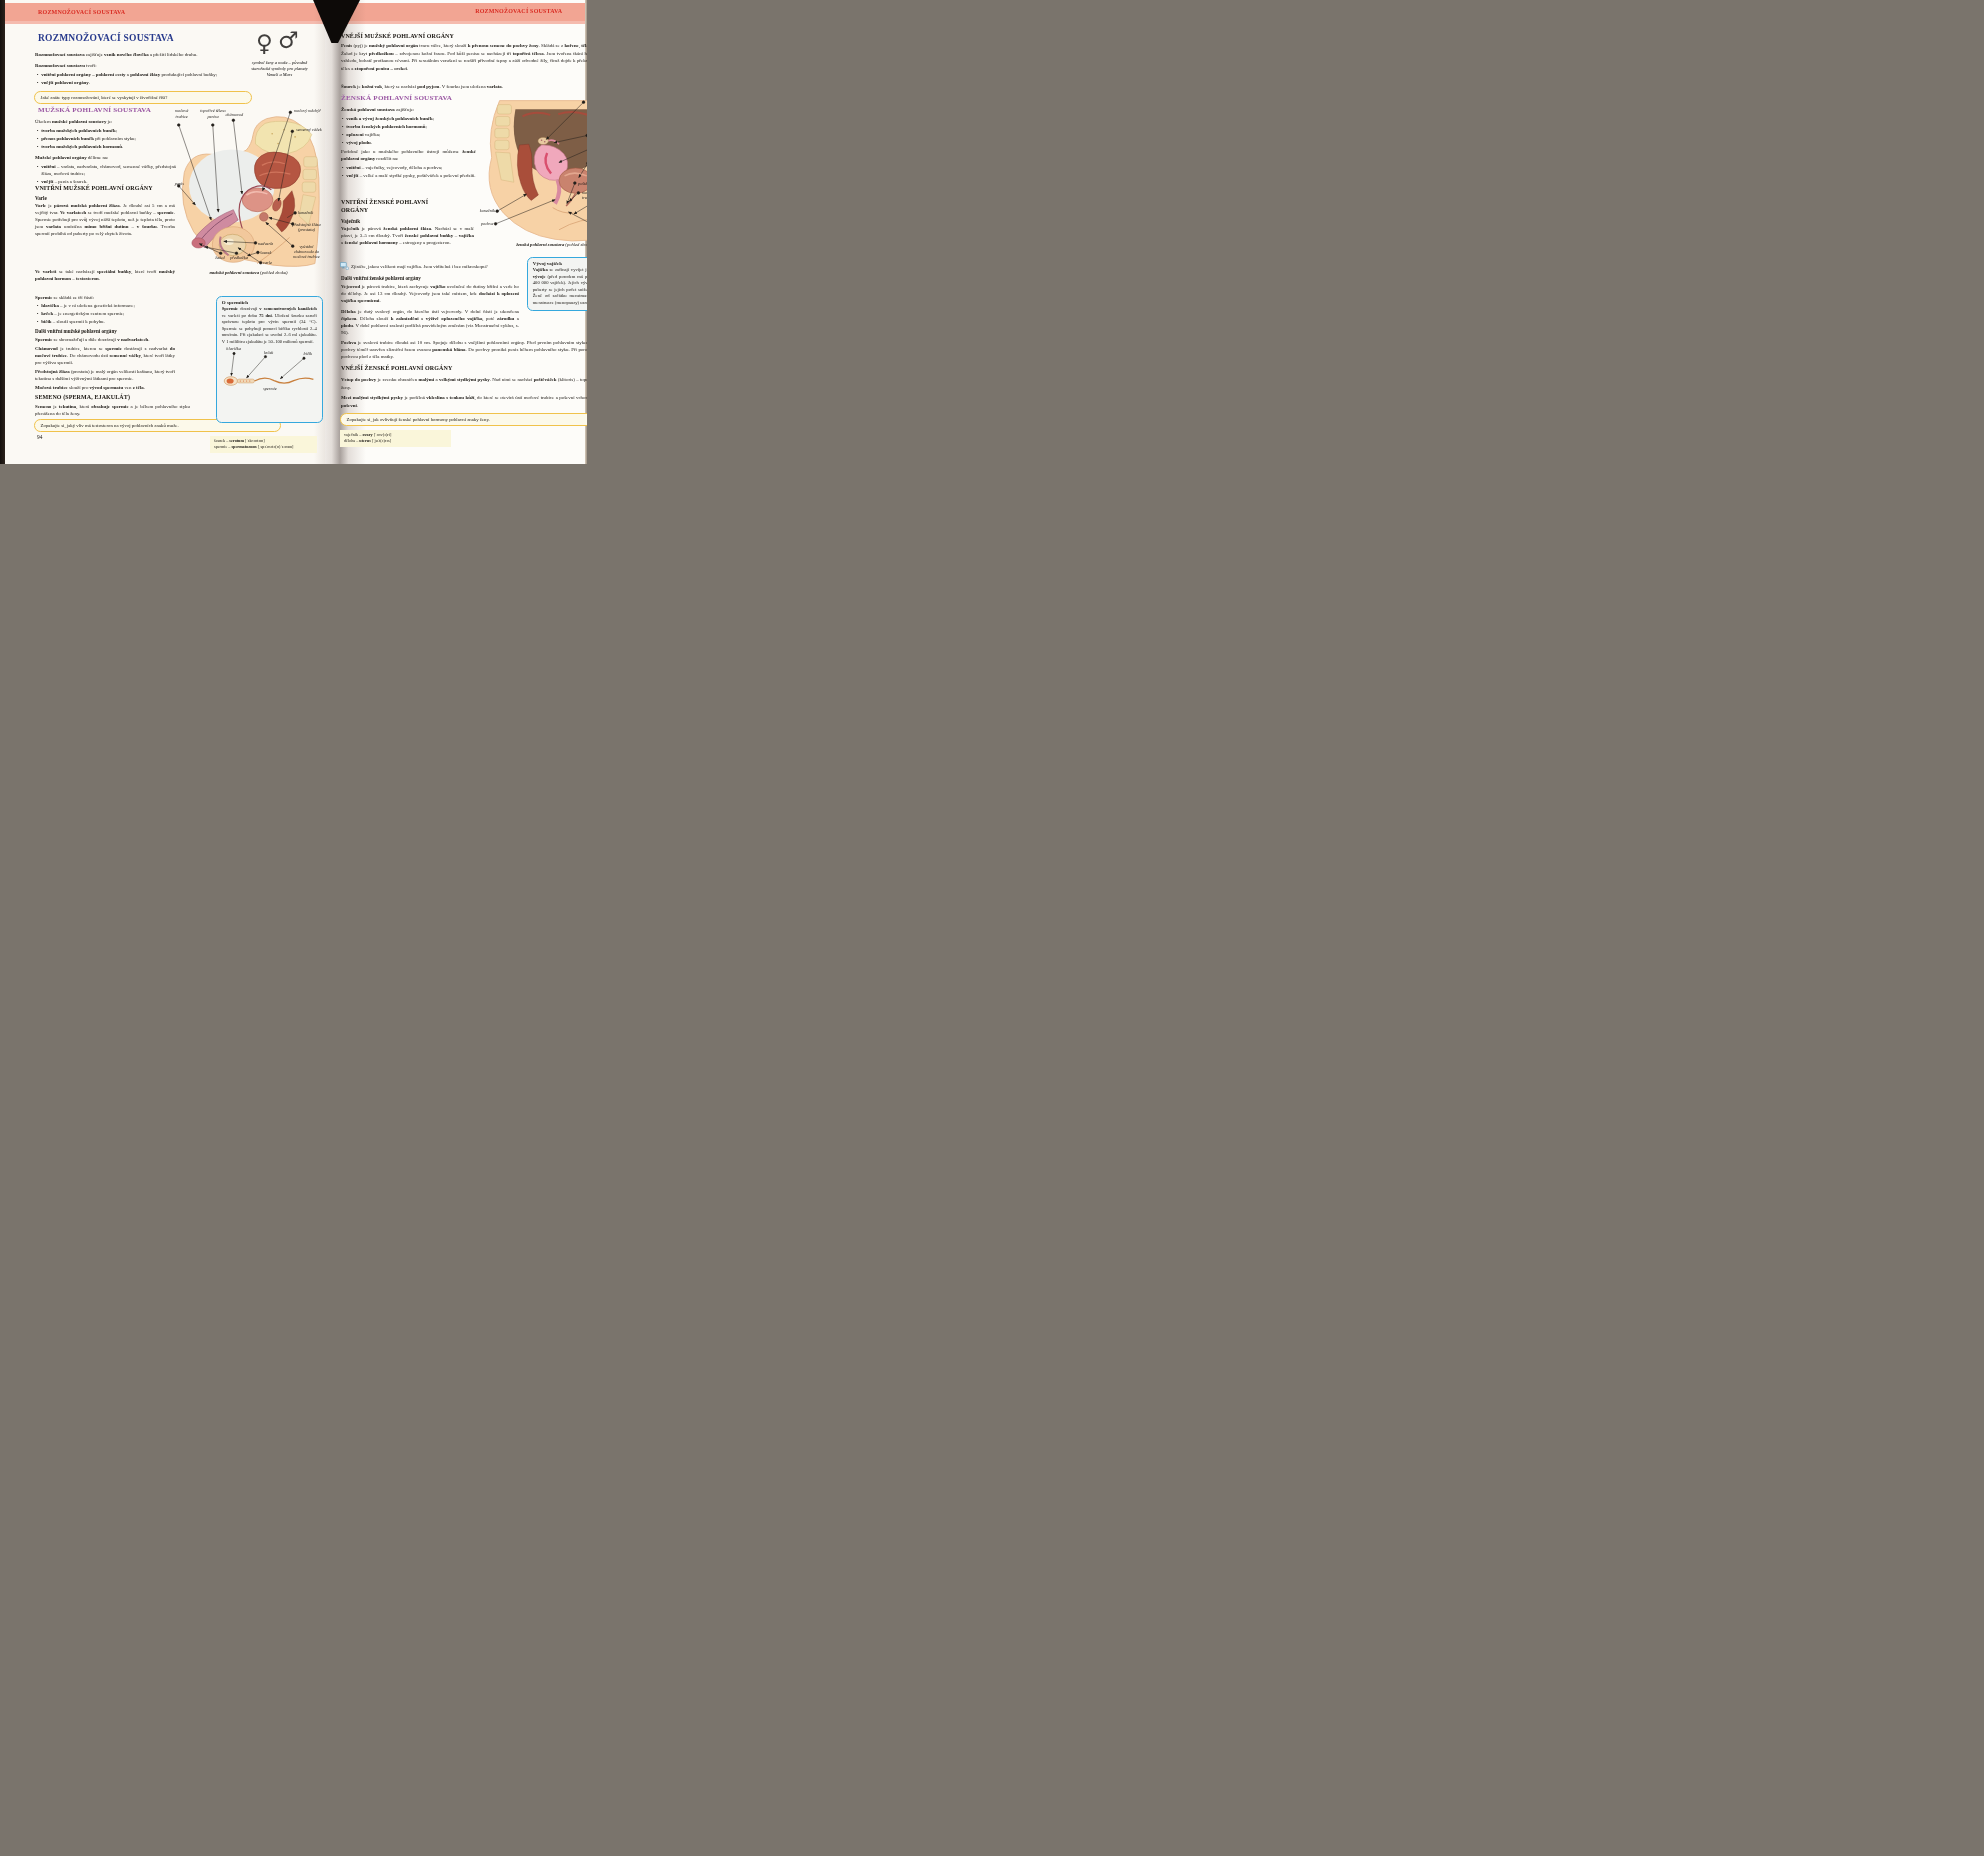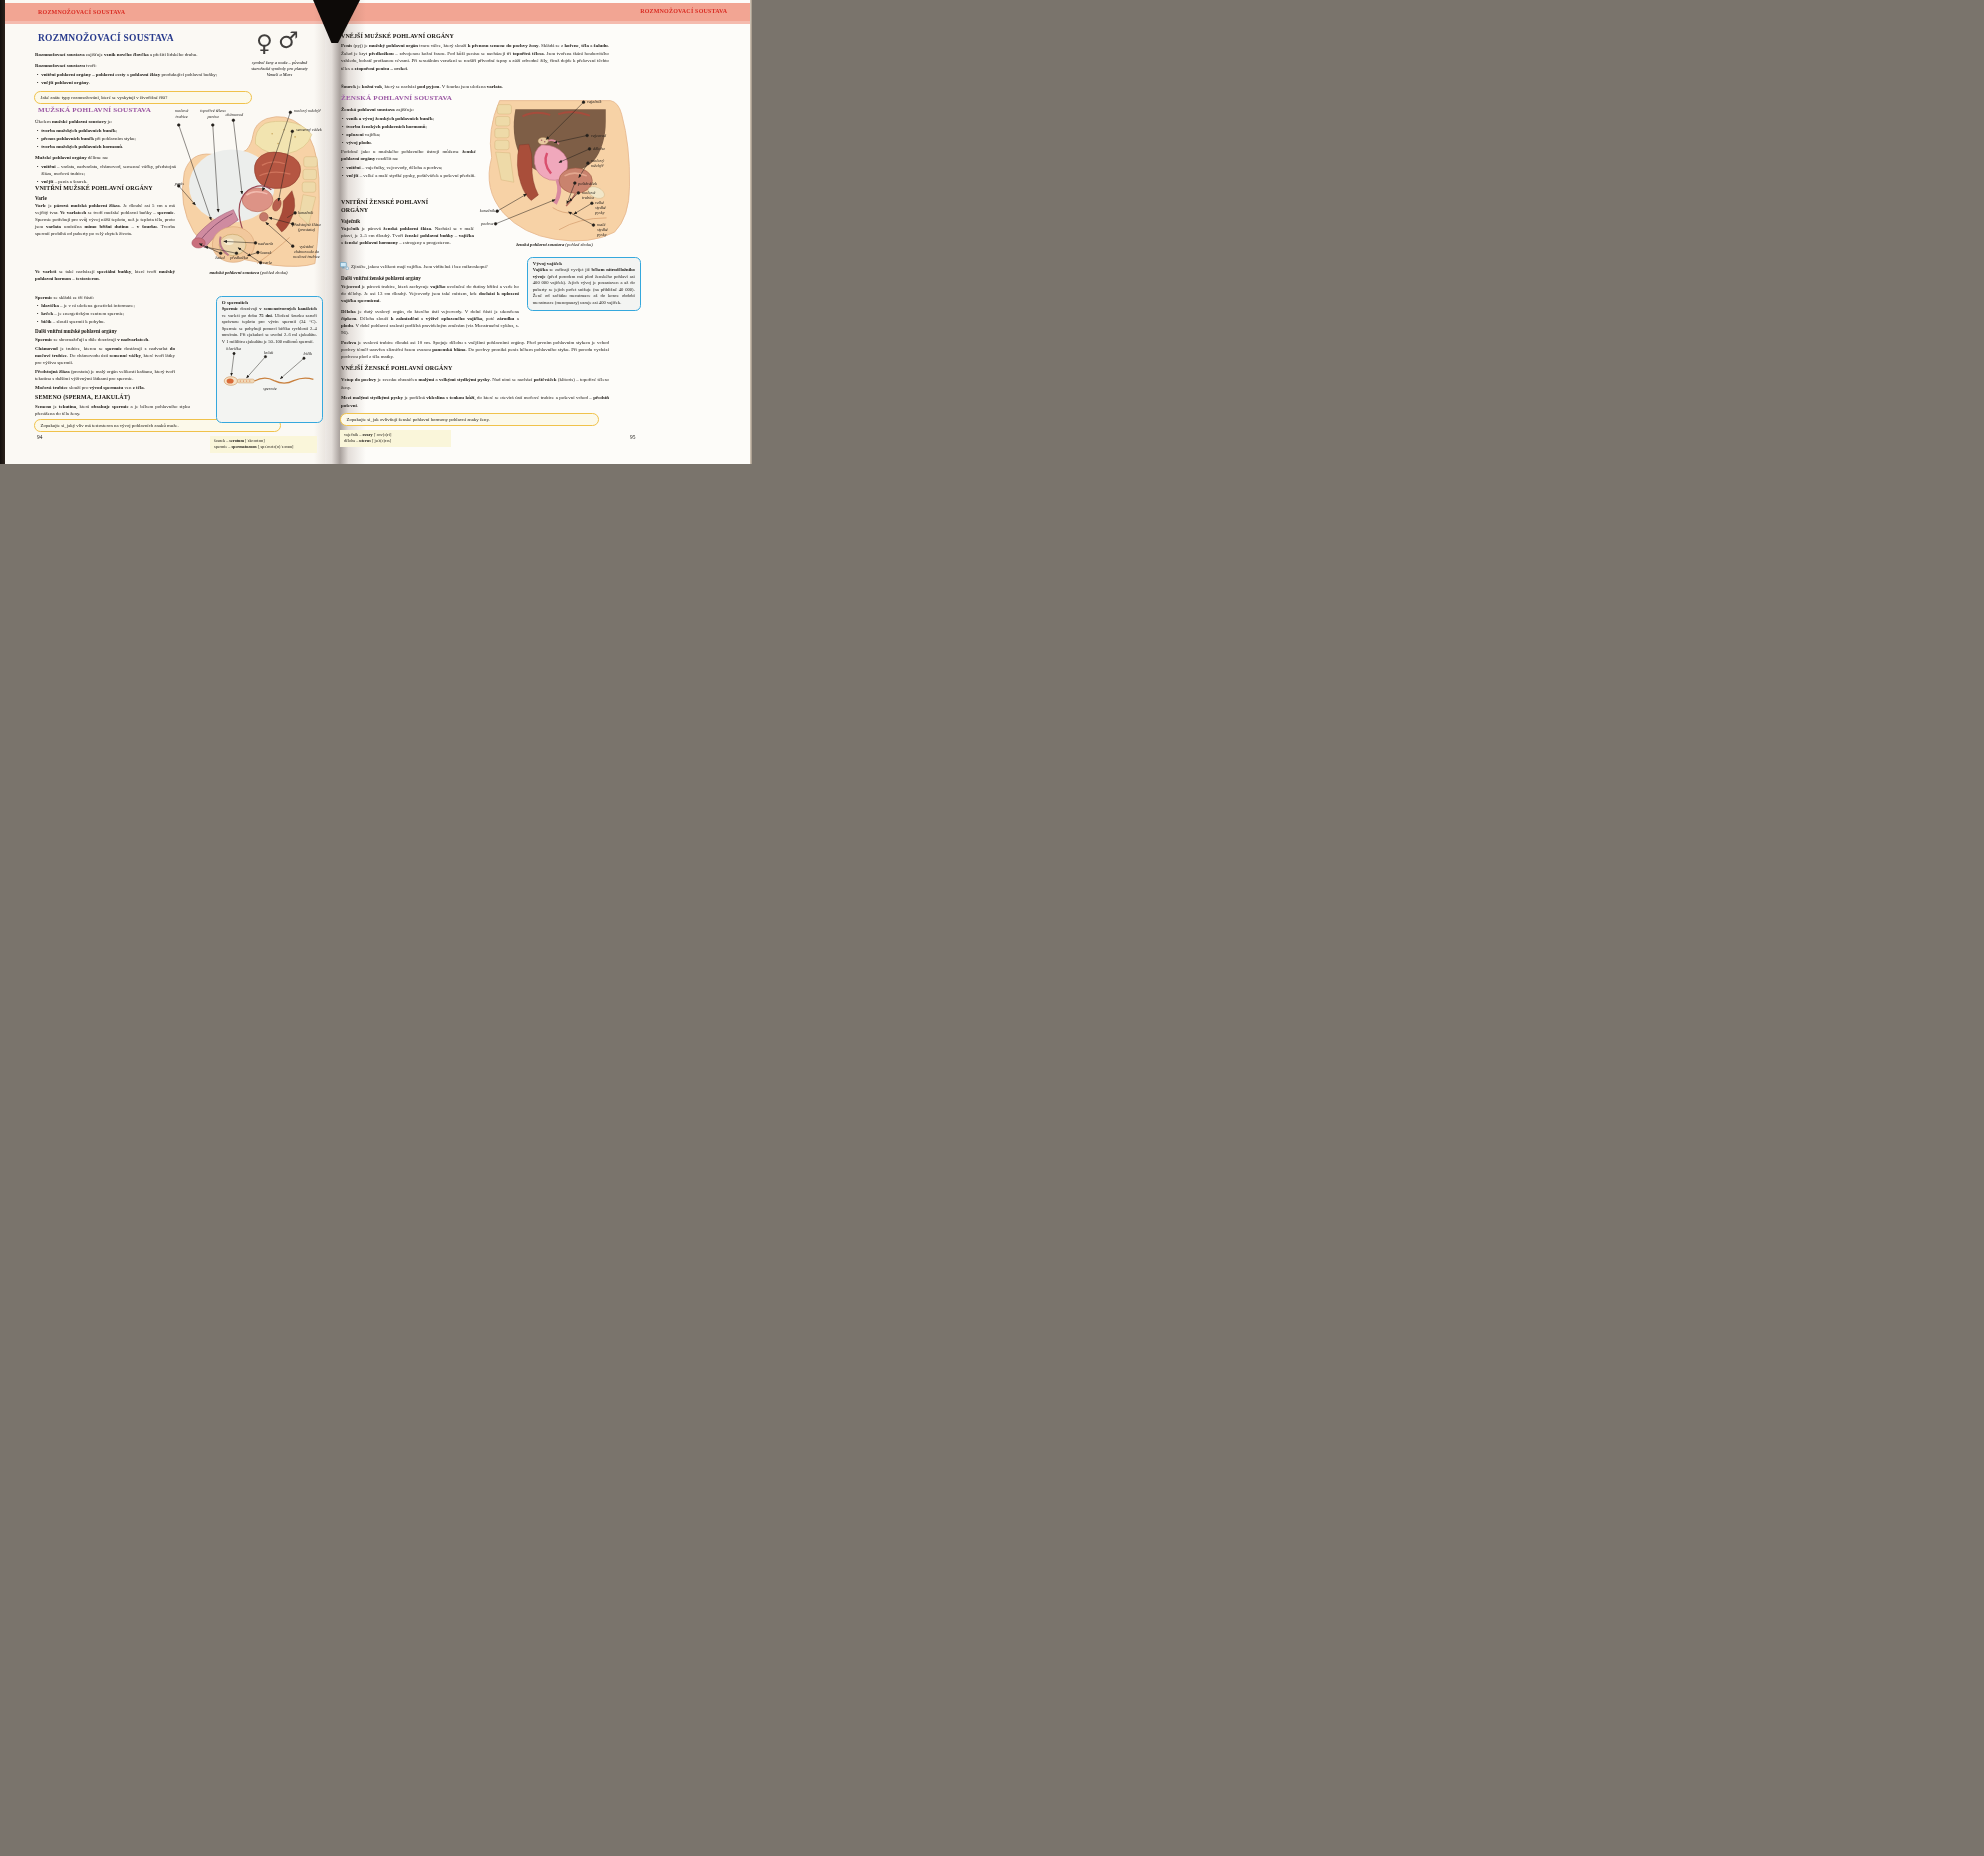--- a/index.html
+++ b/index.html
@@ -1,16 +1,16 @@
 <!DOCTYPE html>
 <html style="font-size:6.4px"><head>
 <meta charset="utf-8">
 <style>
   html,body{margin:0;padding:0;background:#7a746c;}
-  #book{position:relative;width:752px;height:464px;background:#fef9c3;overflow:hidden;
+  #book{position:relative;width:587px;height:464px;background:#fef9c3;overflow:hidden;
         font-family:"Liberation Serif","DejaVu Serif",serif;}
   .page-bg{position:absolute;top:0;bottom:0;}
   #page-left-bg{left:4.8px;width:320px;background:#fbf9f4;}
   #page-right-bg{left:325px;right:1.6px;background:#fdfcf9;}
   #band{position:absolute;left:4.8px;right:1.6px;top:2.8px;height:21px;background:#f2a593;}
   #band:after{content:"";position:absolute;left:0;right:0;bottom:0;height:2.4px;background:rgba(255,255,255,.25);}
   #left-edge{position:absolute;left:0;top:0;bottom:0;width:4.8px;background:linear-gradient(90deg,#14100d,#2b221c);}
   #right-edge{position:absolute;right:0;top:0;bottom:0;width:1.6px;background:linear-gradient(90deg,#d9cdbd,#9e9284);}
   #spine{position:absolute;left:314px;width:52px;top:0;bottom:0;
      background:linear-gradient(90deg,rgba(0,0,0,0) 0%,rgba(92,62,50,.16) 34%,rgba(40,22,16,.40) 50%,rgba(92,62,50,.16) 66%,rgba(0,0,0,0) 100%);}

